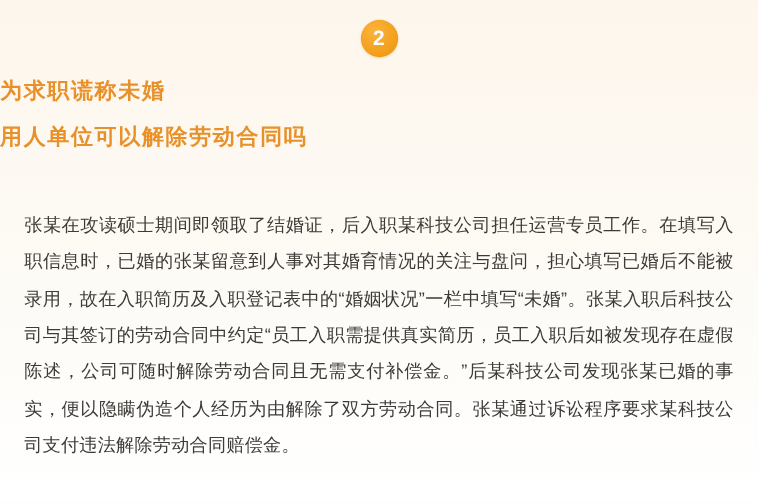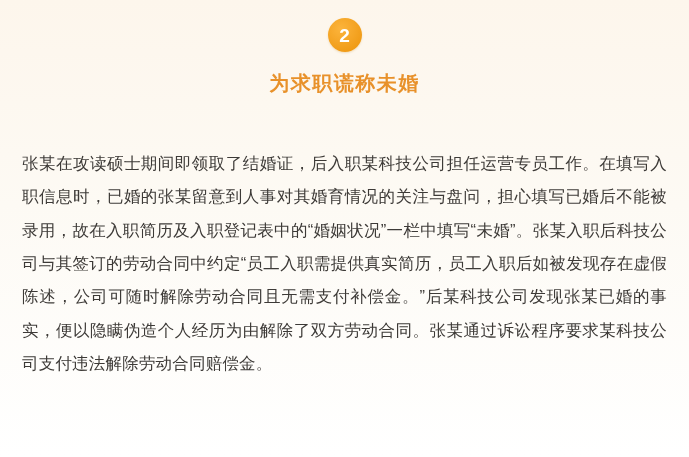--- a/index.html
+++ b/index.html
@@ -34,21 +34,21 @@
     color: #ffffff;
     font-size: 19px;
     font-weight: bold;
     display: flex;
     align-items: center;
     justify-content: center;
     line-height: 1;
     box-shadow: 0 1px 2px rgba(200,140,30,0.25);
   }
   .headline {
-    text-align: center;
+    text-align: left;
     color: #e8912a;
     font-size: 20px;
     font-weight: bold;
     letter-spacing: 1.5px;
     line-height: 1.0;
   }
   .headline-1 {
     margin-top: 21px;
   }
   .headline-2 {
@@ -68,16 +68,17 @@
 <body>
 
 <div class="page">
 
   <div class="badge-wrap">
     <div class="badge">2</div>
   </div>
 
   <div class="headline headline-1">为求职谎称未婚</div>
 
+  <div class="headline headline-2">用人单位可以解除劳动合同吗</div>
 
   <div class="body-text">张某在攻读硕士期间即领取了结婚证，后入职某科技公司担任运营专员工作。在填写入职信息时，已婚的张某留意到人事对其婚育情况的关注与盘问，担心填写已婚后不能被录用，故在入职简历及入职登记表中的“婚姻状况”一栏中填写“未婚”。张某入职后科技公司与其签订的劳动合同中约定“员工入职需提供真实简历，员工入职后如被发现存在虚假陈述，公司可随时解除劳动合同且无需支付补偿金。”后某科技公司发现张某已婚的事实，便以隐瞒伪造个人经历为由解除了双方劳动合同。张某通过诉讼程序要求某科技公司支付违法解除劳动合同赔偿金。</div>
 
 </div>
 
 </body></html>

